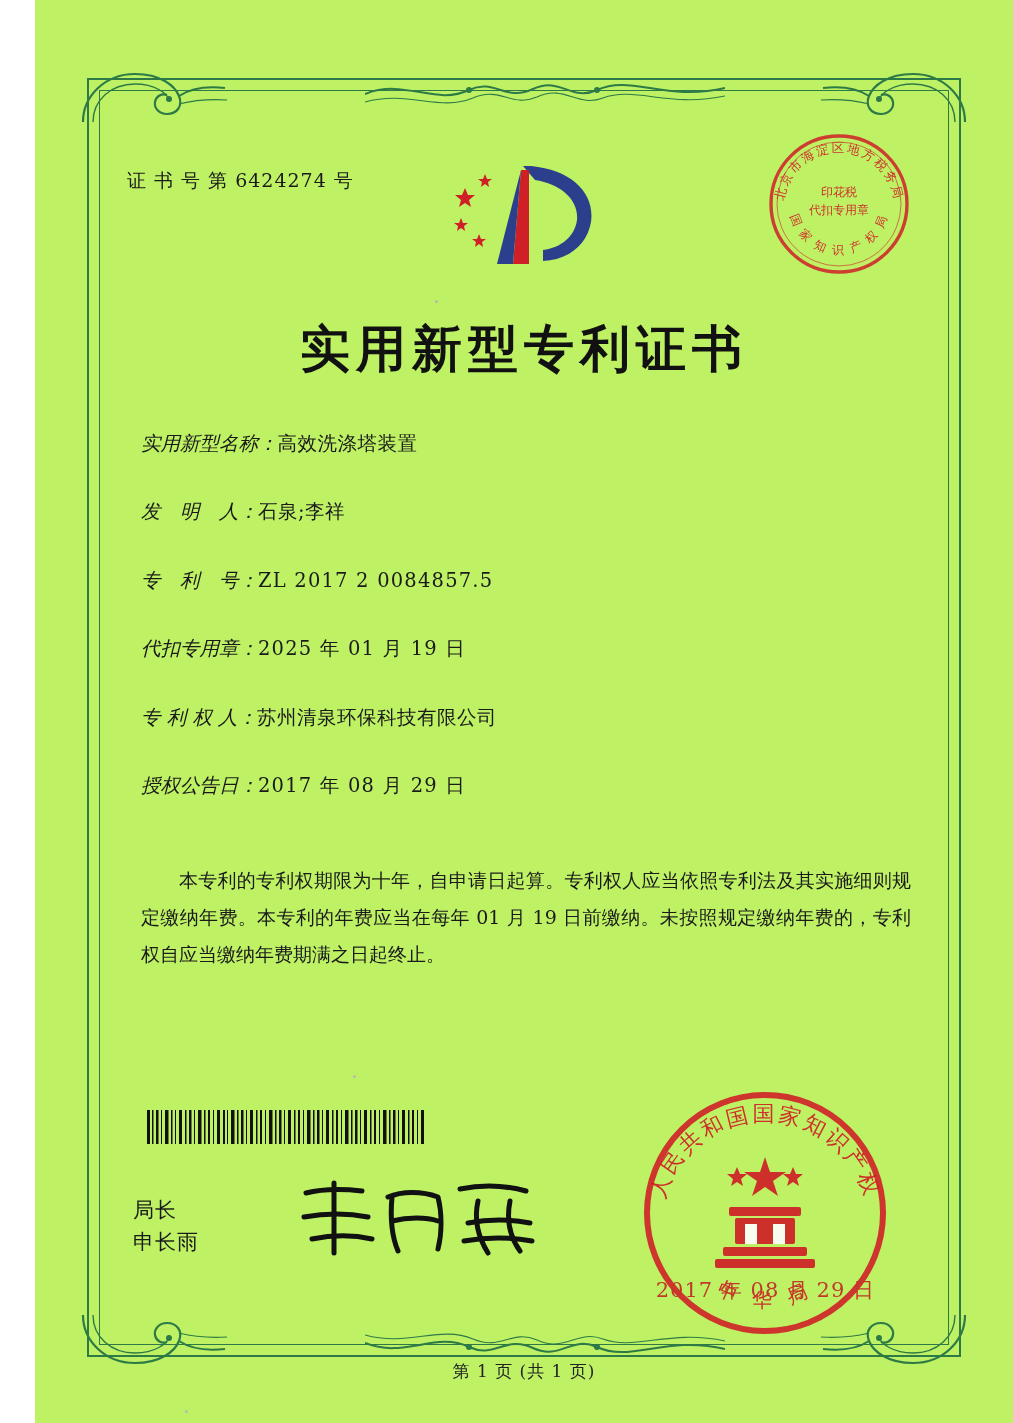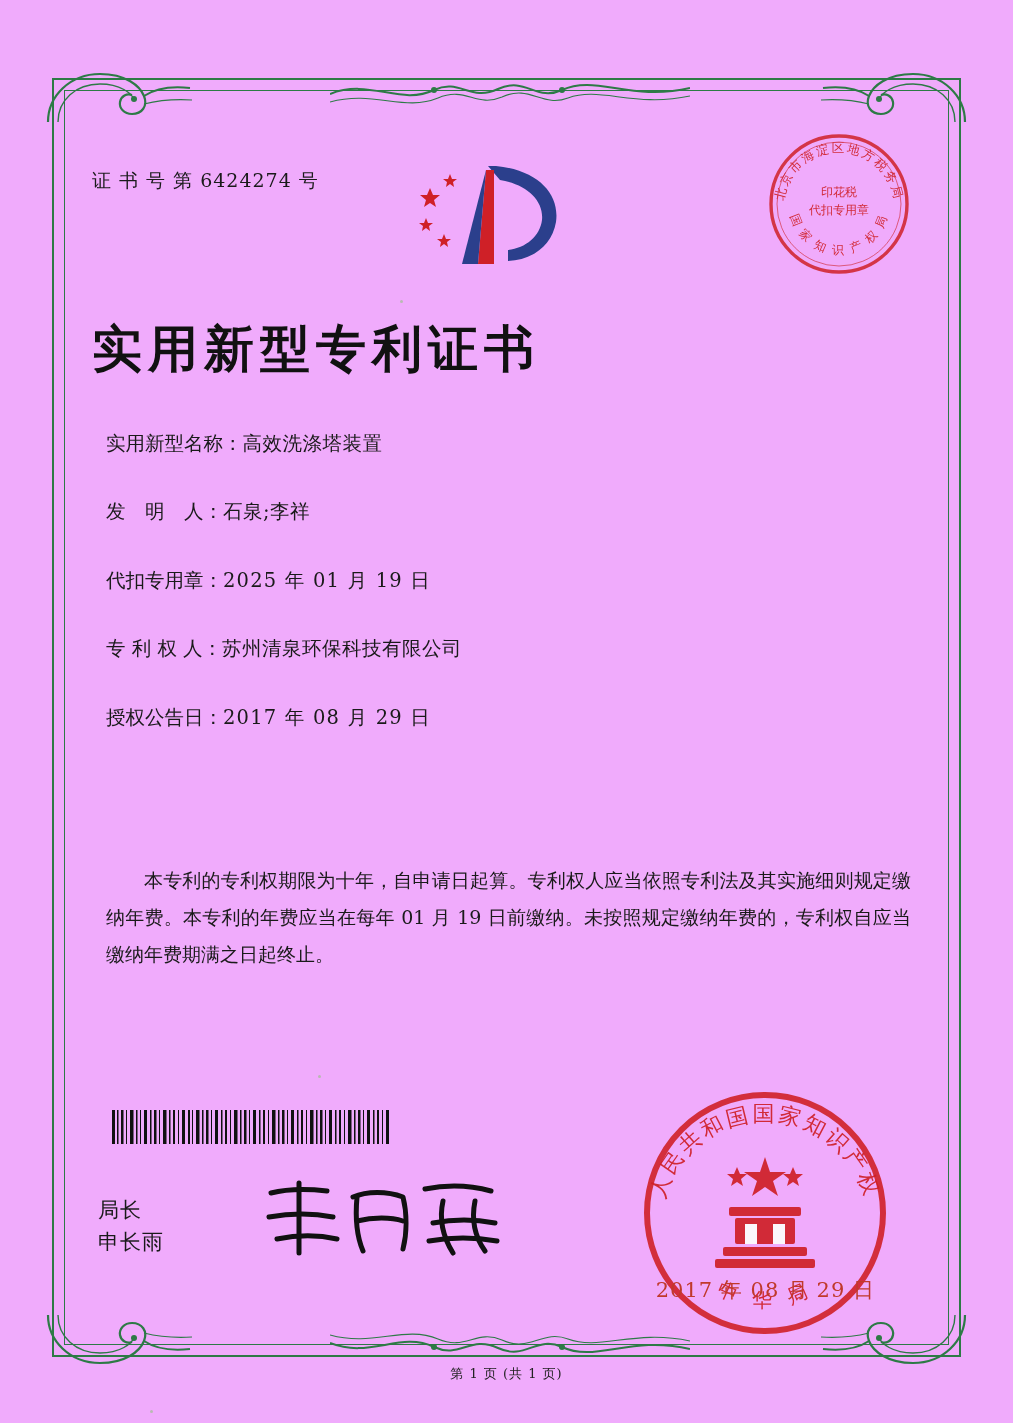--- a/index.html
+++ b/index.html
@@ -13,21 +13,22 @@
     position: relative;
     font-family: "DejaVu Serif", "Liberation Serif", serif;
     color: #1a1a1a;
     overflow: hidden;
   }
 
   
   .page {
     position: absolute;
     inset: 0;
-    background: #f0abfc;
+    background: #bef264;
+    margin-left: 35px;
   }
   .frame-outer {
     position: absolute;
     left: 52px;
     top: 78px;
     right: 52px;
     bottom: 66px;
     border: 2.5px solid #2d7a46;
   }
   .frame-inner {
@@ -92,20 +93,21 @@
     top: 10px;
     width: 148px;
     height: 148px;
   }
 
   .title {
     position: absolute;
     left: 0;
     right: 0;
     top: 196px;
+    text-align: center;
     font-size: 50px;
     font-weight: 700;
     letter-spacing: 6px;
     color: #111;
     font-family: "DejaVu Serif", "Liberation Serif", serif;
   }
 
   .fields {
     position: absolute;
     left: 14px;
@@ -113,20 +115,21 @@
     top: 312px;
     font-size: 19.5px;
     line-height: 1.2;
   }
   .field-row {
     margin-bottom: 45px;
     white-space: nowrap;
   }
   .field-label {
     letter-spacing: 0px;
+    font-style: italic;
   }
   .field-value {
     letter-spacing: 0.5px;
     text-align: center;
   }
   .field-row.mono .field-value {
     font-family: "DejaVu Serif", "Liberation Serif", serif;
     letter-spacing: 1.2px;
   }
 
@@ -187,21 +190,21 @@
     letter-spacing: 1px;
     font-family: "DejaVu Serif", "Liberation Serif", serif;
   }
 
   .page-footer {
     position: absolute;
     left: 0;
     right: 0;
     bottom: 40px;
     text-align: center;
-    font-size: 13px;
+    font-size: 17px;
     letter-spacing: 1px;
     color: #222;
   }
 
   .speck {
     position: absolute;
     width: 3px;
     height: 3px;
     background: #b9b9b3;
     border-radius: 50%;
@@ -315,20 +318,23 @@
     </div>
 
     <div class="title">实用新型专利证书</div>
 
     <div class="fields">
       <div class="field-row">
         <span class="field-label">实用新型名称：</span><span class="field-value">高效洗涤塔装置</span>
       </div>
       <div class="field-row">
         <span class="field-label">发　明　人：</span><span class="field-value">石泉;李祥</span>
+      </div>
+      <div class="field-row mono">
+        <span class="field-label">专　利　号：</span><span class="field-value">ZL 2017 2 0084857.5</span>
       </div>
       <div class="field-row mono">
         <span class="field-label">代扣专用章：</span><span class="field-value">2025 年 01 月 19 日</span>
       </div>
       <div class="field-row">
         <span class="field-label">专 利 权 人：</span><span class="field-value">苏州清泉环保科技有限公司</span>
       </div>
       <div class="field-row mono">
         <span class="field-label">授权公告日：</span><span class="field-value">2017 年 08 月 29 日</span>
       </div>

